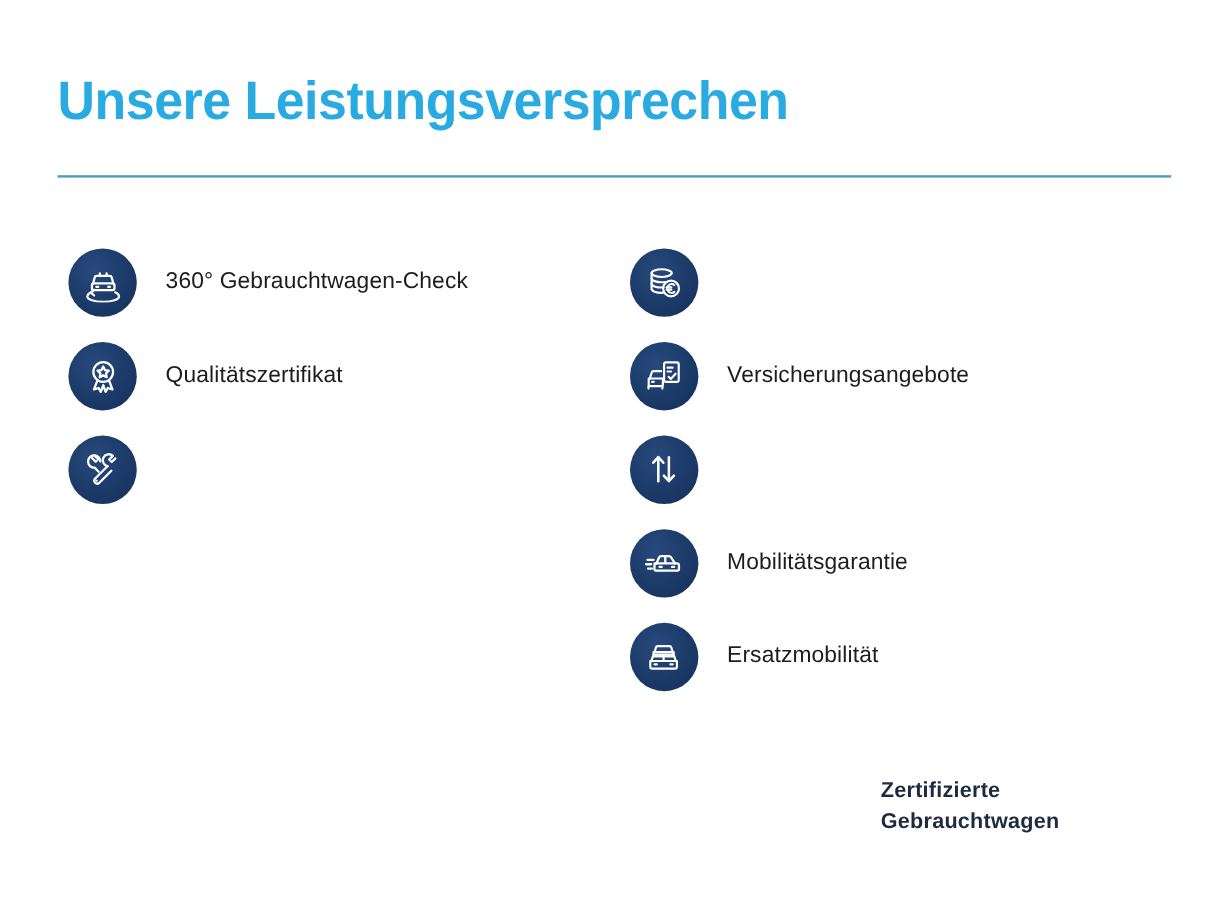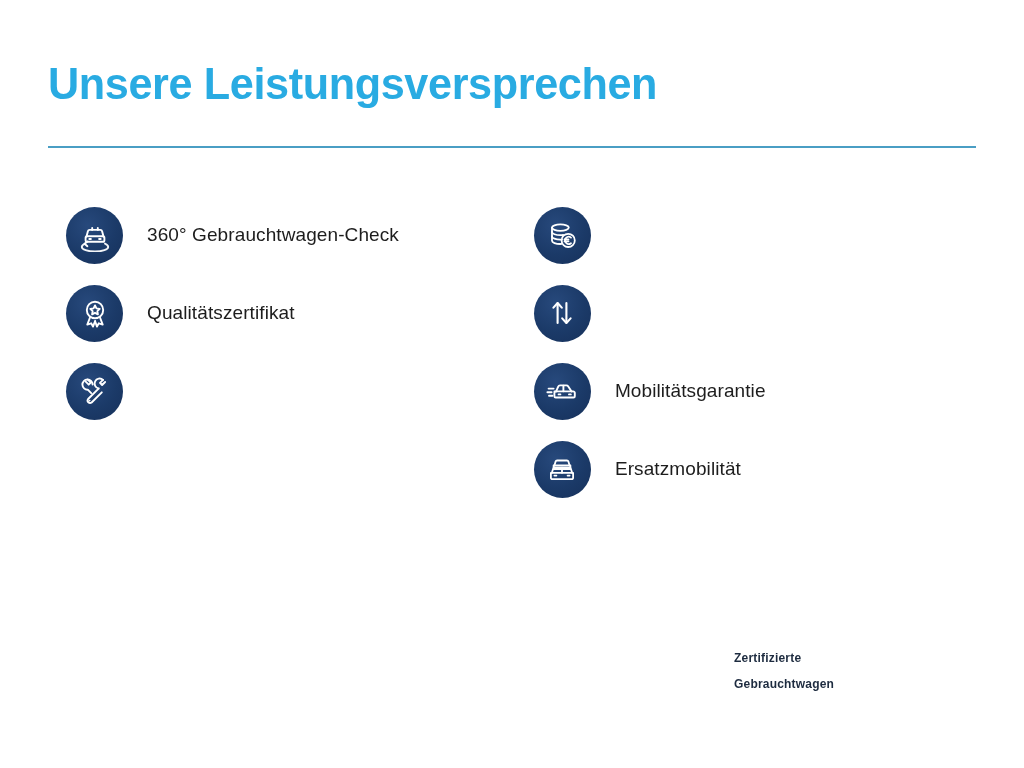--- a/index.html
+++ b/index.html
@@ -46,21 +46,21 @@
     left: 0;
     top: 88px;
     width: 928px;
     height: 2px;
     background: #4a9ec4;
   }
 
   
   .columns {
     position: absolute;
-    left: 16px;
+    left: 7px;
     top: 196px;
     width: 871px;
     display: flex;
   }
   .column {
     display: flex;
     flex-direction: column;
   }
   .column-left {
     margin-left: 50px;
@@ -101,21 +101,21 @@
 
   
   .footer-badge {
     position: absolute;
     right: 70px;
     top: 645px;
     text-align: left;
     width: 220px;
   }
   .footer-line {
-    font-size: 12px;
+    font-size: 18px;
     line-height: 26px;
     font-weight: 700;
     color: #1d2b3f;
     font-family: "Liberation Sans", sans-serif;
     letter-spacing: 0.2px;
   }
 </style>
 </head>
 <body>
 
@@ -182,20 +182,35 @@
             <path d="M7.0 9.6 v4.4 c0 1.8 3.8 3.2 8.4 3.2 c1.0 0 1.9 -0.07 2.8 -0.19"></path>
             <path d="M7.0 14.0 v4.4 c0 1.8 3.8 3.2 8.4 3.2 c0.5 0 1.0 -0.02 1.5 -0.05"></path>
             <path d="M7.0 18.4 v4.4 c0 1.8 3.8 3.2 8.4 3.2 c0.4 0 0.8 -0.01 1.2 -0.03"></path>
             <circle cx="23.2" cy="22.4" r="6.6"></circle>
             <path d="M26.0 19.6 a3.6 3.6 0 1 0 0 5.6"></path>
             <path d="M19.5 21.4 h4.0 M19.5 23.4 h4.0"></path>
           </svg>
         </div>
       </div>
 
+      <div class="feature-row">
+        <div class="icon-badge">
+          <svg width="34" height="34" viewBox="0 0 34 34" fill="none" stroke="#ffffff" stroke-width="1.8" stroke-linecap="round" stroke-linejoin="round">
+            <path d="M5.5 19.6 L7.0 14.6 C7.2 13.8 7.9 13.3 8.7 13.3 L15.0 13.3"></path>
+            <path d="M4.6 19.4 h11.8 v5.1 a1.3 1.3 0 0 1 -1.3 1.3 h-9.2 a1.3 1.3 0 0 1 -1.3 -1.3 z"></path>
+            <path d="M7.4 22.2 h1.4"></path>
+            <path d="M4.4 25.8 v2.0 M16.0 25.8 v2.0"></path>
+            <rect x="17.4" y="6.0" width="12.2" height="16.2" rx="1.6"></rect>
+            <path d="M20.3 10.4 h4.2 M20.3 13.6 h3.0"></path>
+            <path d="M21.2 18.0 L23.0 19.8 L27.0 15.4"></path>
+            <path d="M17.4 24.6 h12.2 v2.2 a1.4 1.4 0 0 1 -1.4 1.4 h-9.4 a1.4 1.4 0 0 1 -1.4 -1.4 z" opacity="0"></path>
+          </svg>
+        </div>
+        <div class="feature-label">Versicherungsangebote</div>
+      </div>
 
       <div class="feature-row">
         <div class="icon-badge">
           <svg width="34" height="34" viewBox="0 0 34 34" fill="none" stroke="#ffffff" stroke-width="2.1" stroke-linecap="round" stroke-linejoin="round">
             <path d="M12.6 27.0 V7.4"></path>
             <path d="M8.4 11.6 L12.6 7.0 L16.8 11.6"></path>
             <path d="M21.4 7.0 V26.6"></path>
             <path d="M17.2 22.4 L21.4 27.0 L25.6 22.4"></path>
           </svg>
         </div>

